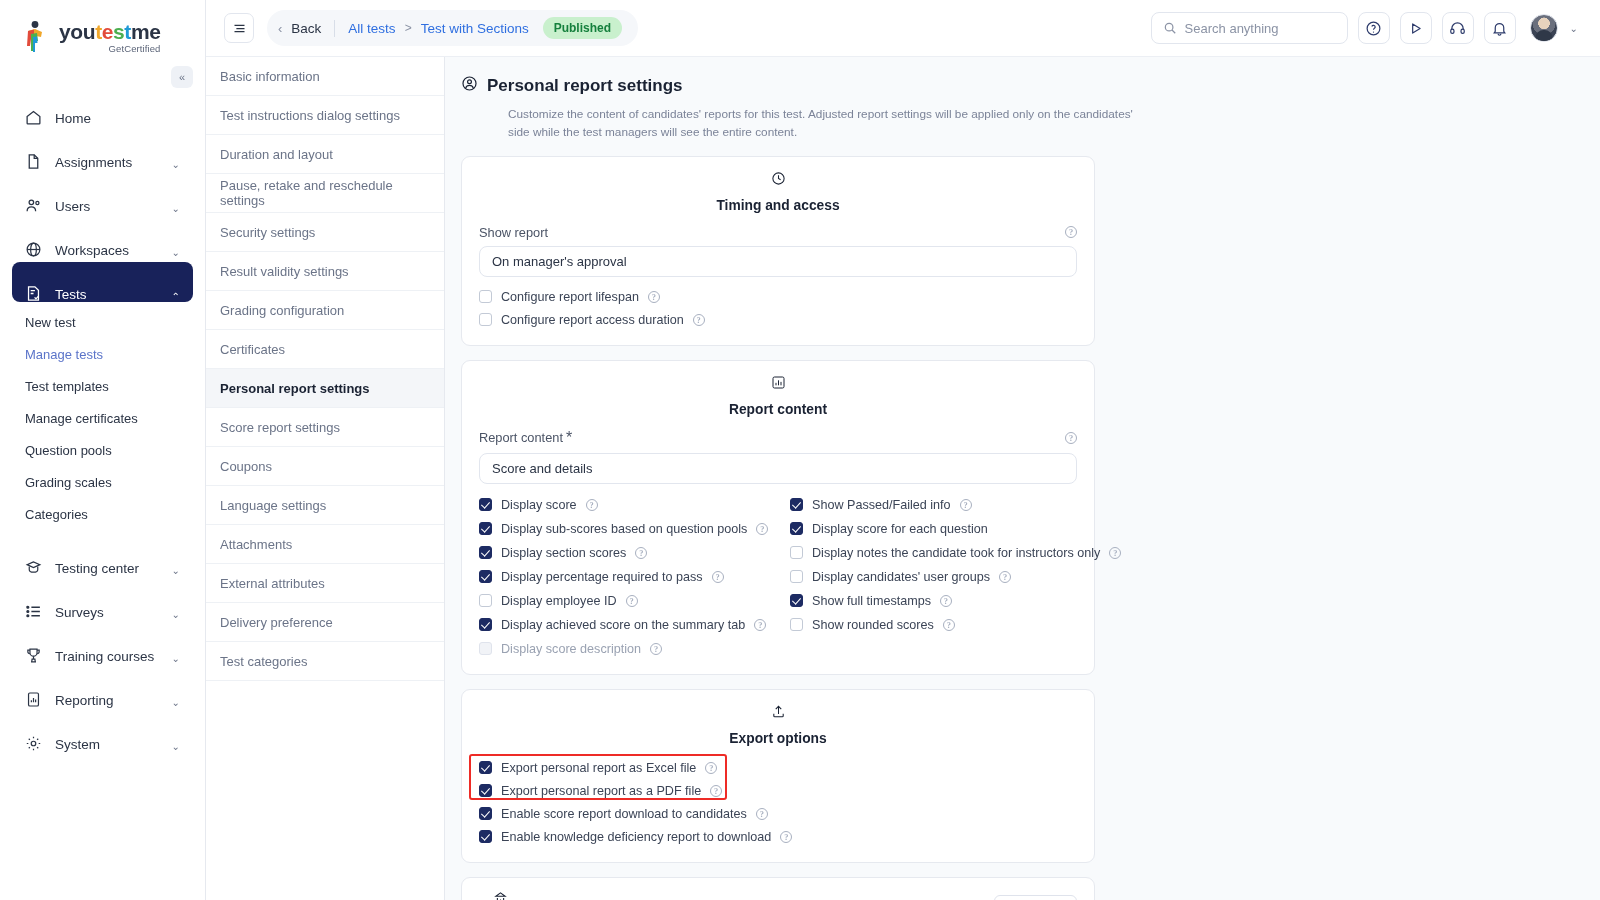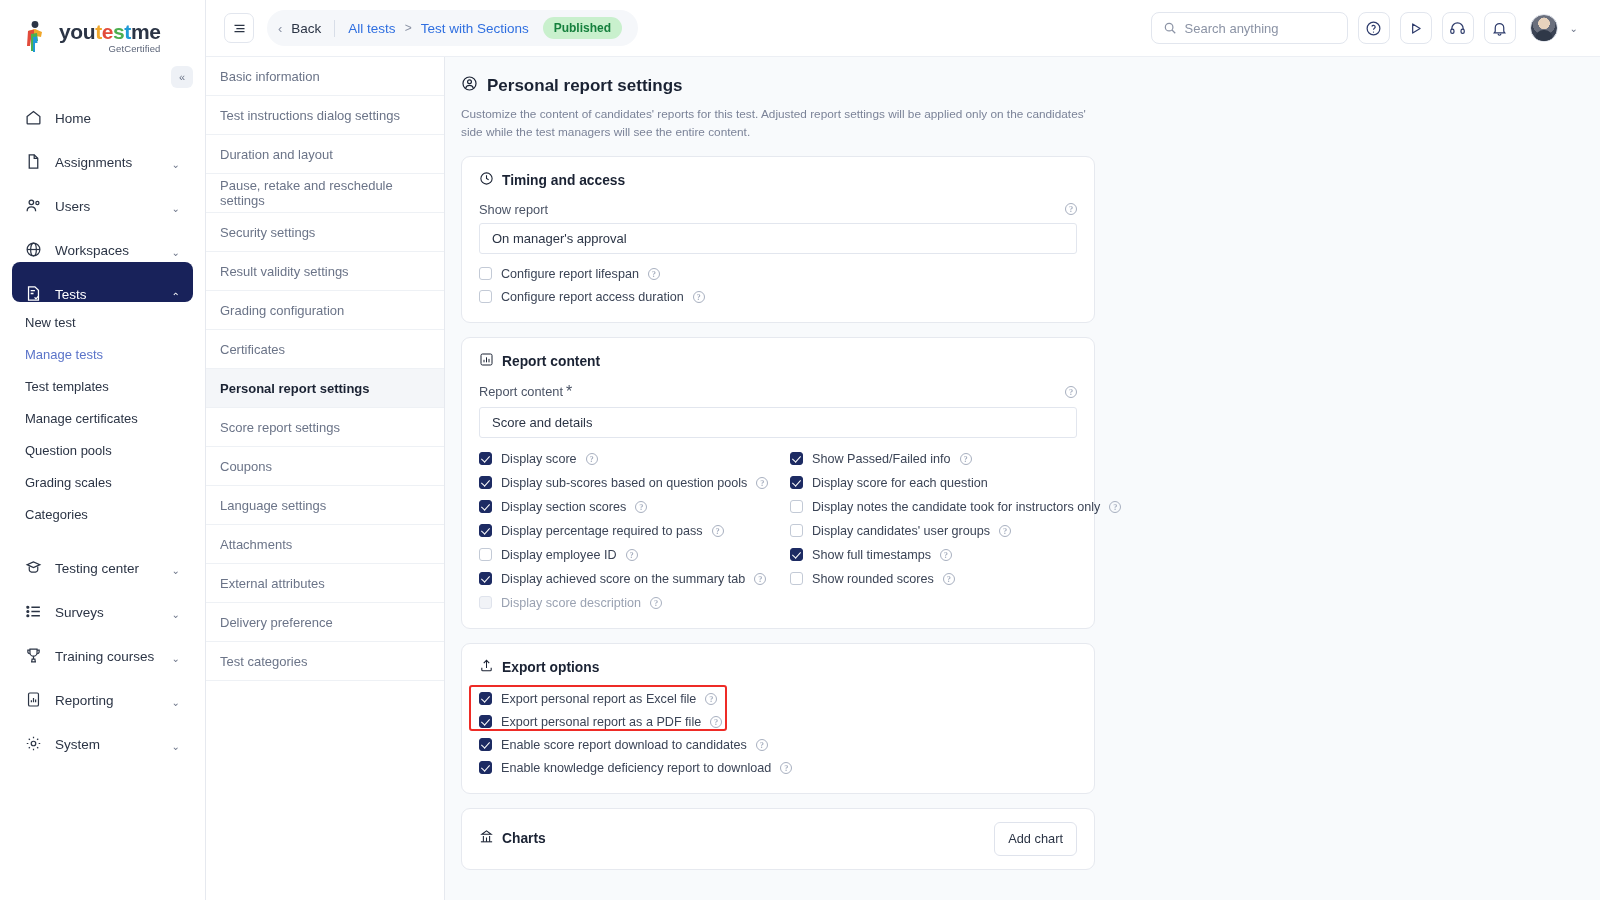--- a/index.html
+++ b/index.html
@@ -137,34 +137,35 @@
 
   
   .content {
     flex: 1; background: #f8fafc; padding: 18px 22px 0 16px; overflow: hidden;
   }
   .page-head { display: flex; align-items: center; gap: 9px; }
   .page-title { font-size: 17px; font-weight: 700; color: #1a2233; }
   .page-desc {
     font-size: 11.8px; color: #7b8398; line-height: 1.55; margin-top: 9px;
     max-width: 636px;
+    margin-left: 47px;
   }
 
   .card {
     background: #fff; border: 1px solid #e6e9ef; border-radius: 9px;
     margin-top: 14px; padding: 14px 17px 15px 17px; width: 634px;
   }
-  .card-head { display: flex; align-items: center; gap: 8px; margin-bottom: 12px; }
+  .card-head { display: flex; align-items: center; gap: 8px; margin-bottom: 12px; flex-direction: column; }
   .card-title { font-size: 13.8px; font-weight: 700; color: #1a2233; }
   .field-label-row { display: flex; align-items: center; margin-bottom: 6px; }
   .field-label { font-size: 12.8px; color: #4a5365; }
   .req { color: #4a5365; margin-left: 3px; }
   .help-right { margin-left: auto; }
   .select-box {
-    height: 31px; border: 1px solid #e2e6ee; border-radius: 3px; background: #fff;
+    height: 31px; border: 1px solid #e2e6ee; border-radius: 8px; background: #fff;
     display: flex; align-items: center; padding: 0 12px;
     font-size: 13px; color: #2b3445; cursor: pointer;
   }
 
   .cb-row { display: flex; align-items: center; gap: 9px; height: 20px; margin-top: 3px; }
   .cb {
     width: 13px; height: 13px; border-radius: 3px; flex: 0 0 13px;
     border: 1.4px solid #c3cad6; background: #fff; position: relative; cursor: pointer;
   }
   .cb.checked { background: #1d2b63; border-color: #1d2b63; }

